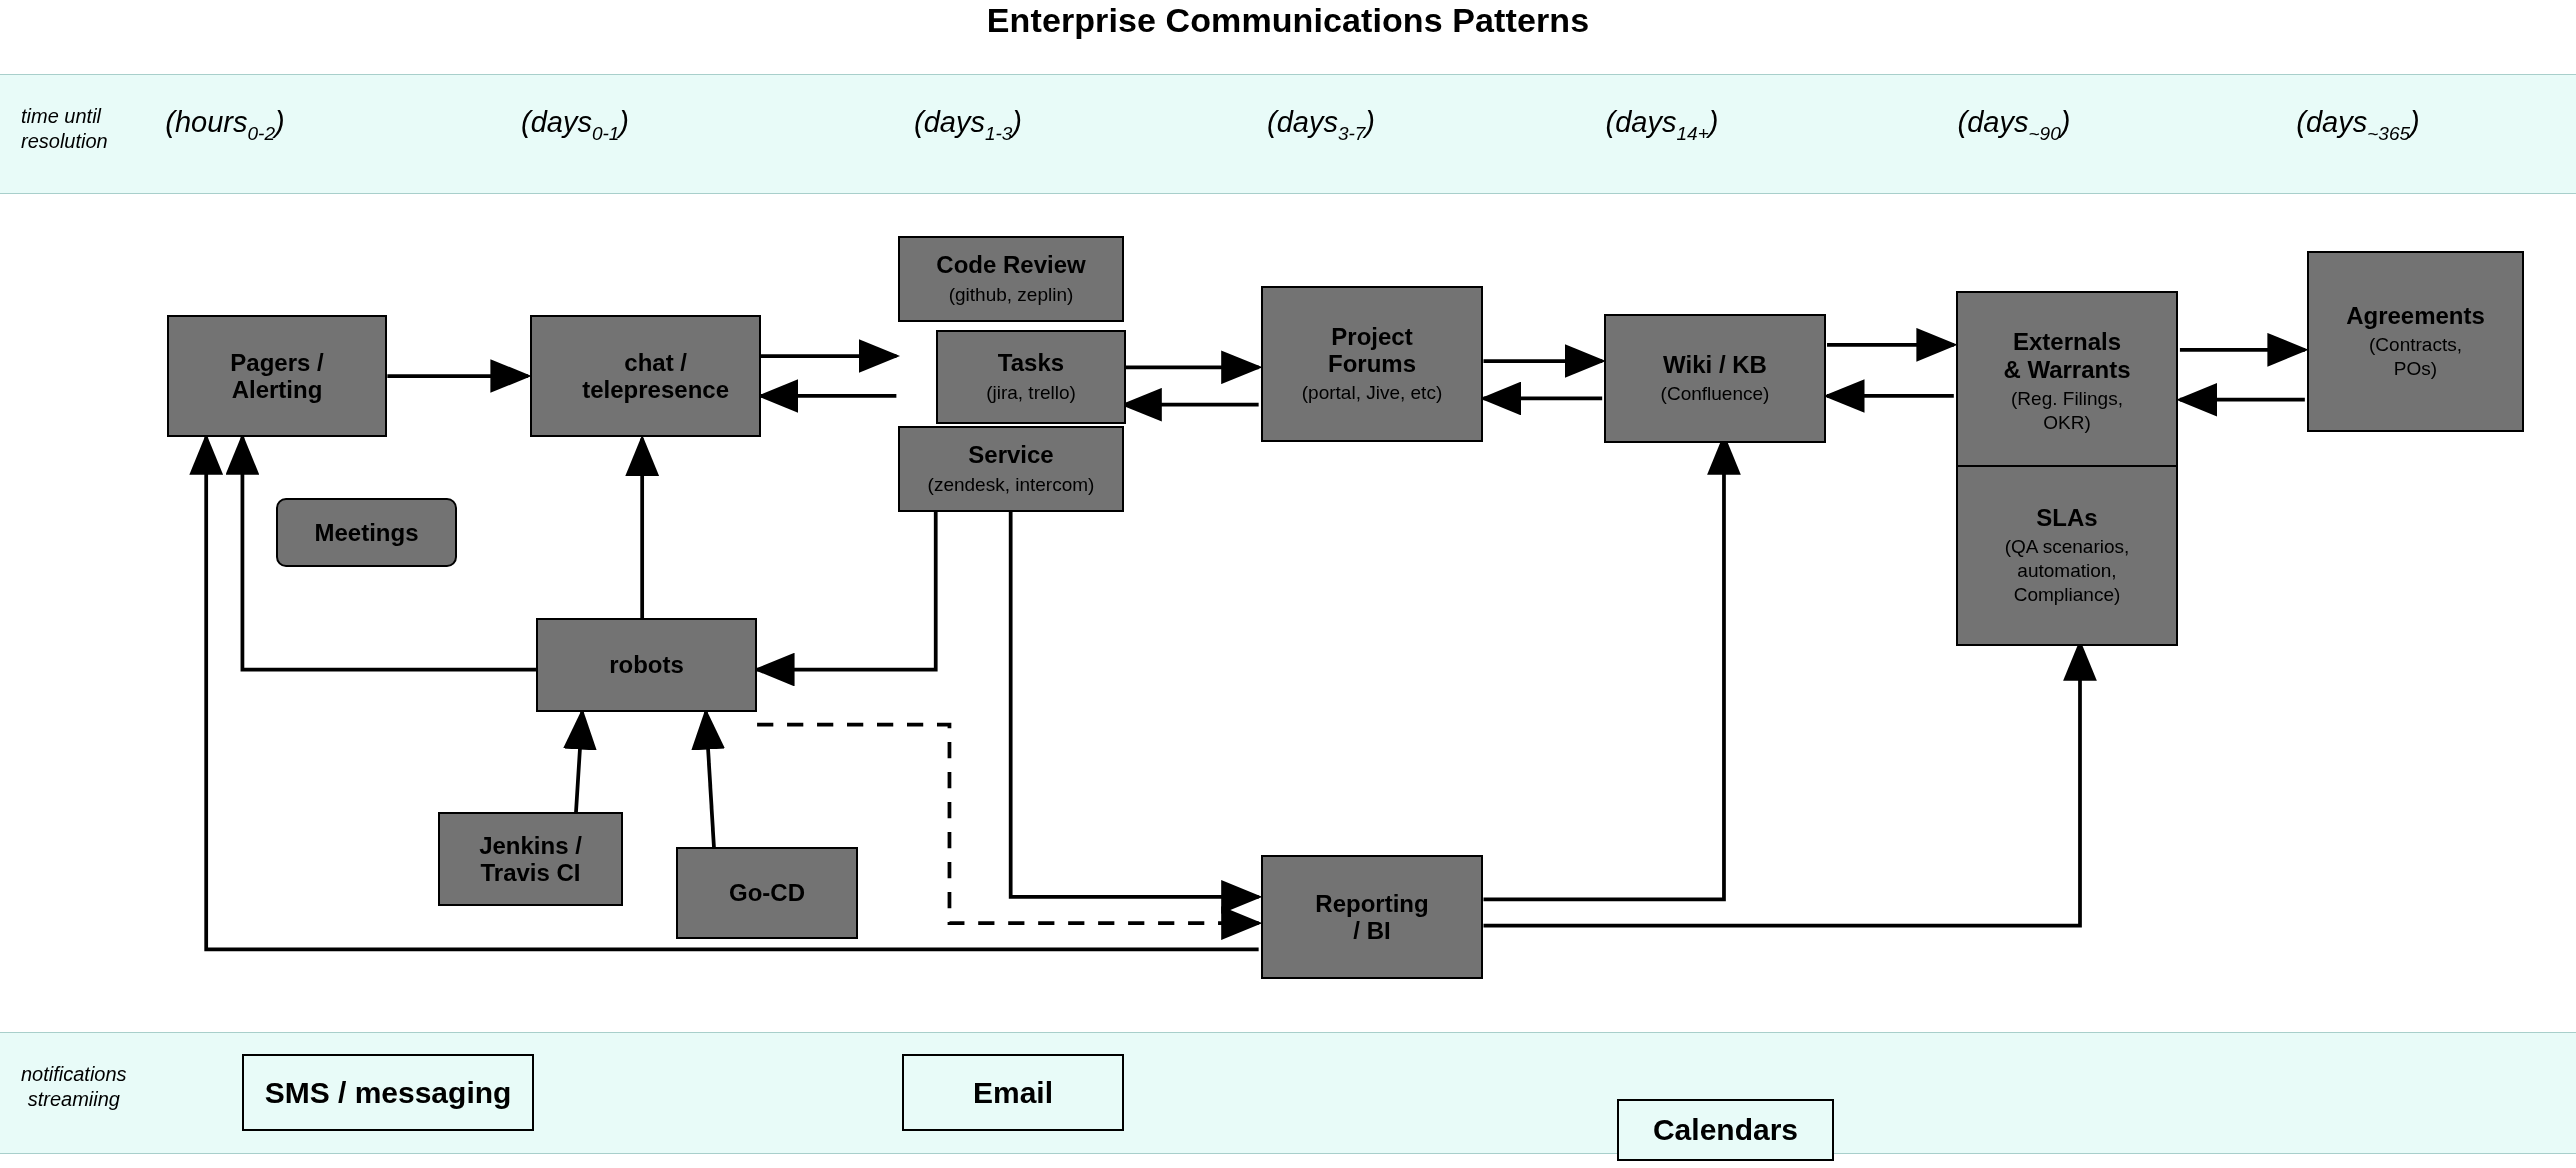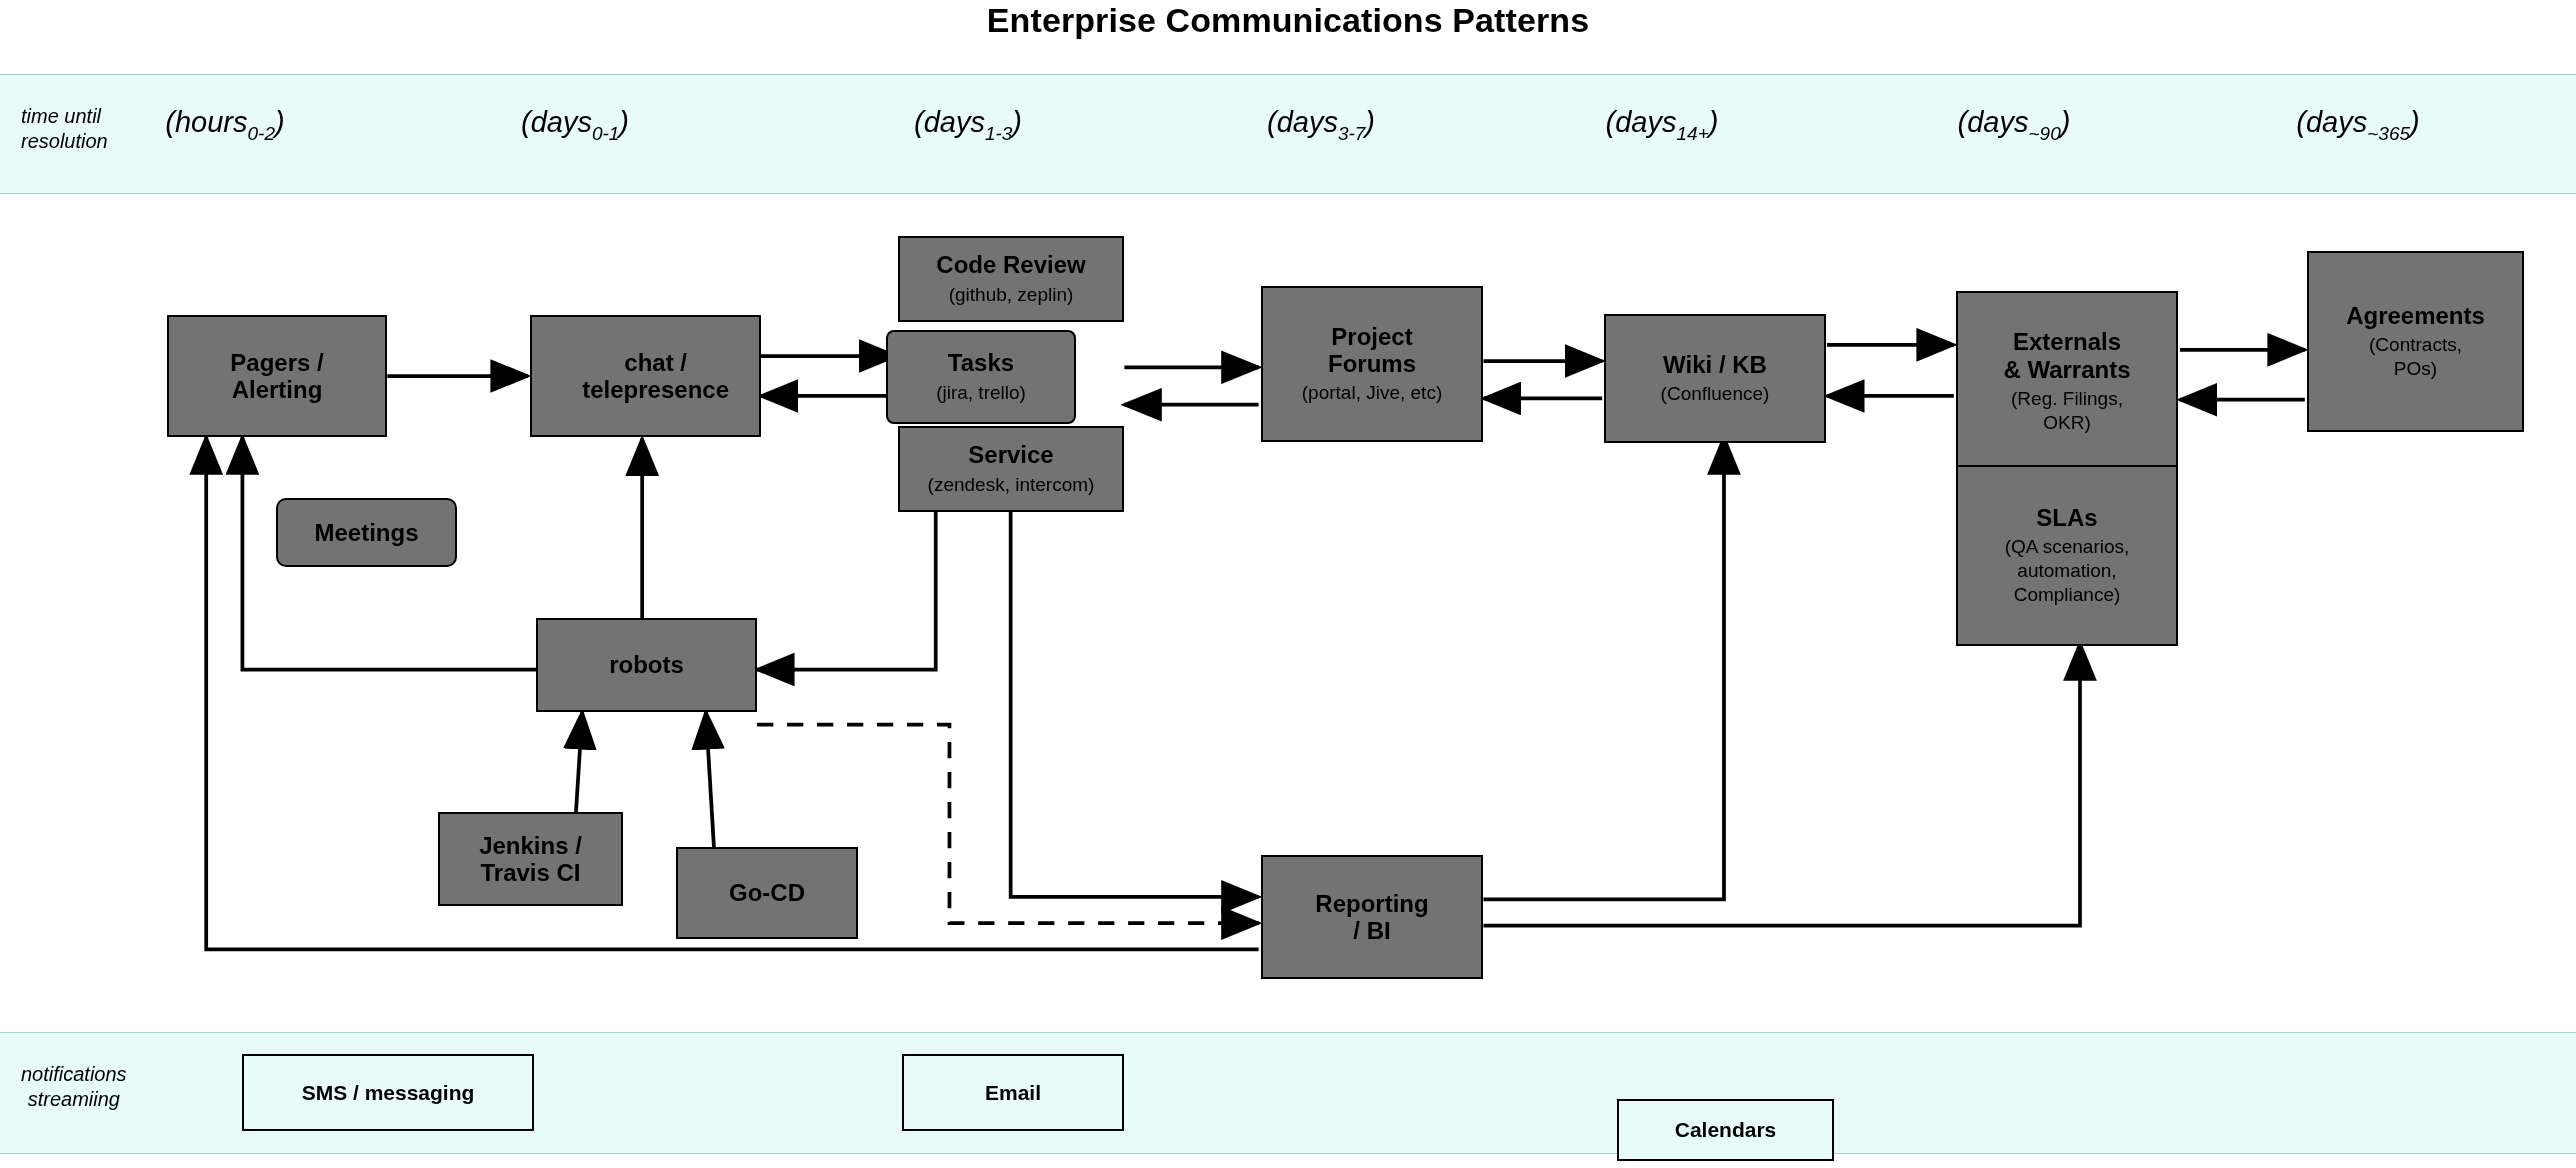--- a/index.html
+++ b/index.html
@@ -110,21 +110,21 @@
     font-size: 19px;
     font-weight: normal;
     line-height: 24px;
     white-space: pre-line;
     margin-top: 3.7px;
   }
   .node.rounded { border-radius: 10px; }
   .node.onband {
     background: #e8fbf8;
   }
-  .node.compact .ttl { font-size: 21px; line-height: 26px; text-align: center; }
+  .node.compact .ttl { font-size: 30px; line-height: 26px; text-align: center; }
 </style>
 </head>
 <body>
 
 <div id="stage">
 
   <div class="title">Enterprise Communications Patterns</div>
 
   <div class="band" id="band-time"></div>
   <div class="band-label" id="time-band-label">time until
@@ -213,21 +213,21 @@
 
   <div class="node rounded" style="left:276px;top:498px;width:181px;height:69px;">
     <div class="ttl">Meetings</div>
   </div>
 
   <div class="node" style="left:898px;top:236px;width:226px;height:86px;">
     <div class="ttl">Code Review</div>
     <div class="sub">(github, zeplin)</div>
   </div>
 
-  <div class="node" style="left:886px;top:330px;width:190px;height:94px;border-radius:8px;">
+  <div class="node" style="left:936px;top:330px;width:190px;height:94px;">
     <div class="ttl">Tasks</div>
     <div class="sub">(jira, trello)</div>
   </div>
 
   <div class="node" style="left:898px;top:426px;width:226px;height:86px;">
     <div class="ttl">Service</div>
     <div class="sub">(zendesk, intercom)</div>
   </div>
 
   <div class="node" style="left:1261px;top:286px;width:222px;height:156px;">

